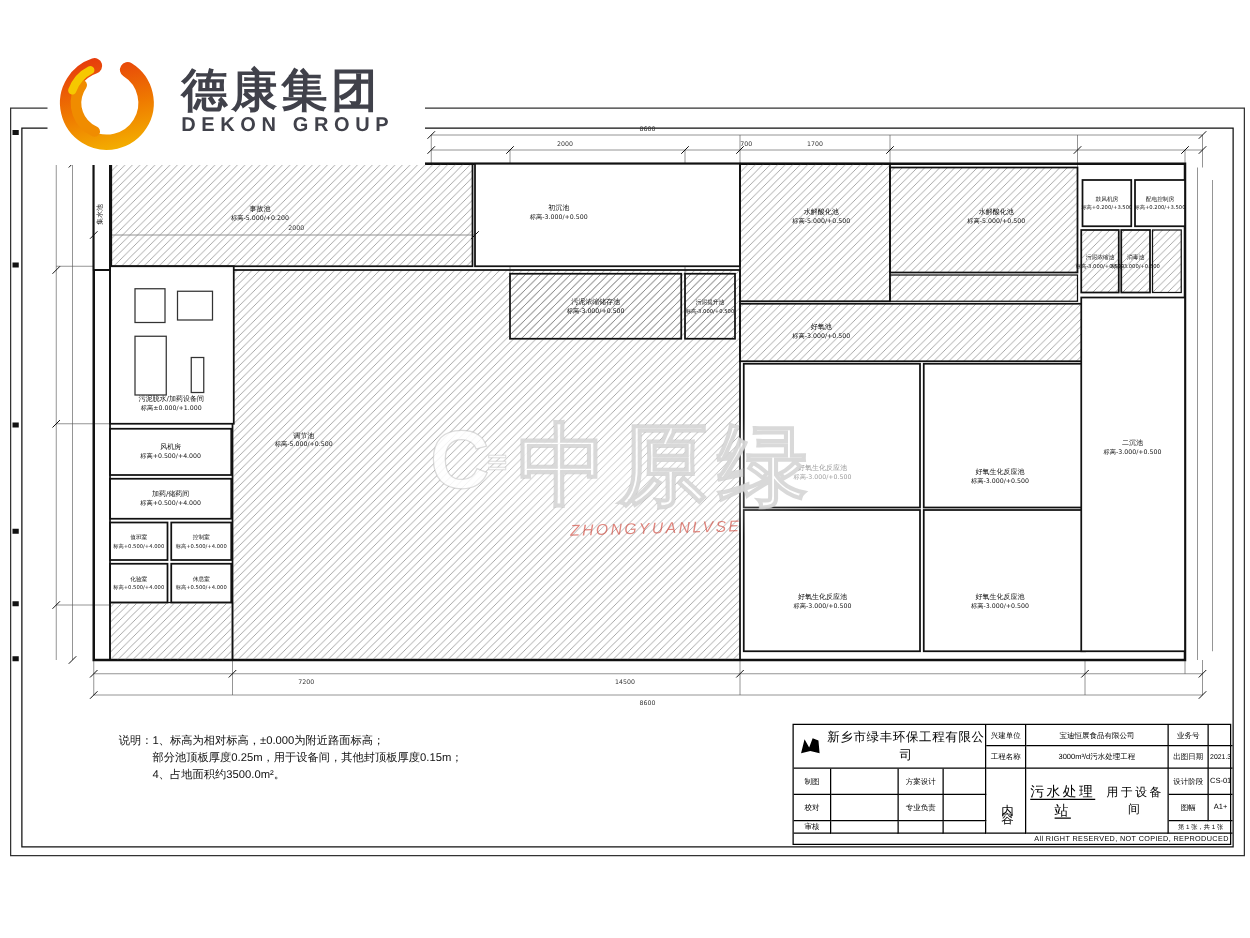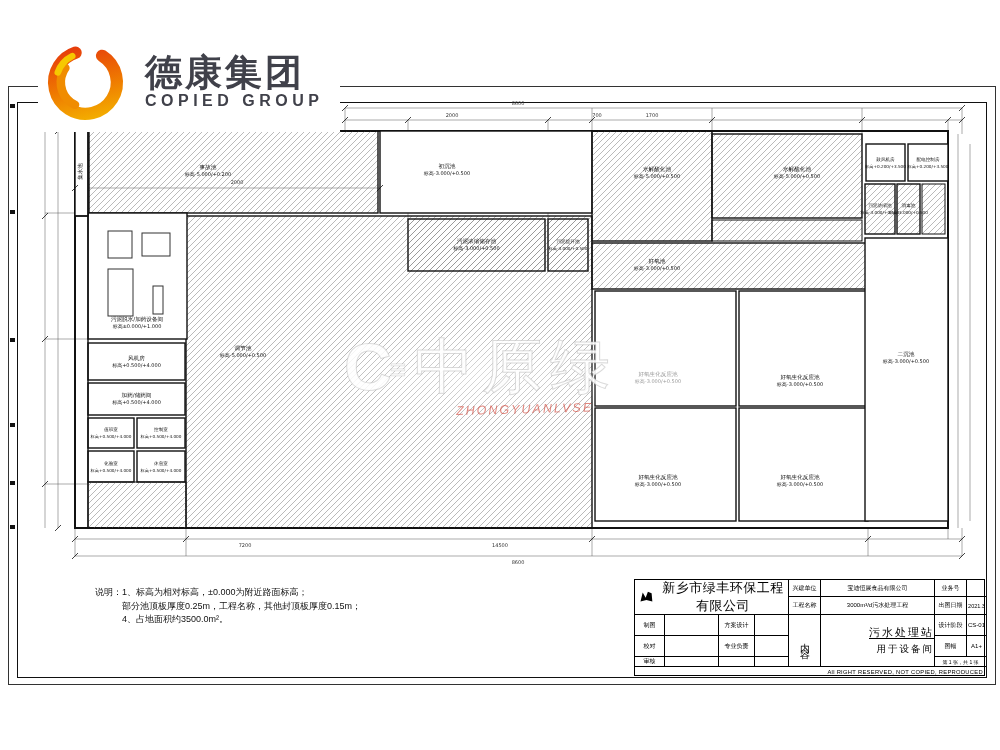--- a/index.html
+++ b/index.html
@@ -16,39 +16,39 @@
   .logo-text{display:flex;flex-direction:column;margin-top:4px;}
   .logo-cn{font-size:37px;font-weight:bold;color:#40414a;letter-spacing:3px;line-height:1.05;}
   .logo-en{font-size:16px;font-weight:bold;color:#40414a;letter-spacing:4.5px;}
 
   
   .watermark{position:absolute;left:330px;top:312px;z-index:4;pointer-events:none;padding:6px 14px;
              background:radial-gradient(ellipse at center,rgba(255,255,255,.45),rgba(255,255,255,0) 75%);}
   .wm-row{display:flex;align-items:flex-start;}
   .wm-mark{font-size:66px;font-weight:bold;color:rgba(255,255,255,.85);-webkit-text-stroke:1px rgba(190,190,190,.55);line-height:1;}
   .wm-bars{font-size:28px;color:rgba(255,255,255,.85);margin:20px 8px 0 -2px;-webkit-text-stroke:.8px rgba(190,190,190,.5);}
-  .wm-text{font-size:60px;font-weight:normal;color:rgba(255,255,255,.88);letter-spacing:8px;
+  .wm-text{font-size:72px;font-weight:bold;color:rgba(255,255,255,.88);letter-spacing:8px;
            -webkit-text-stroke:1px rgba(185,185,185,.55);line-height:1.1;}
   .wm-sub{margin:2px 0 0 112px;font-size:12.5px;font-style:italic;letter-spacing:2px;
           color:rgba(206,62,48,.62);transform:rotate(-1.5deg);}
 
   
   .notes{position:absolute;left:95px;top:570px;font-size:9px;color:#111;line-height:13.5px;z-index:3;}
   .notes .ind{margin-left:27px;}
 
   
   .tb{position:absolute;left:634px;top:563px;width:351px;height:97px;border:1.6px solid #000;
       box-sizing:border-box;background:#fff;z-index:3;}
   .tc{position:absolute;box-sizing:border-box;border-right:.8px solid #000;border-bottom:.8px solid #000;
       display:flex;align-items:center;justify-content:center;font-size:6px;color:#000;text-align:center;overflow:hidden;}
   .no-r{border-right:none!important;}
   .no-b{border-bottom:none!important;}
-  .tb-company{justify-content:space-between;padding-left:4px;gap:4px;font-size:13px;letter-spacing:.5px;}
+  .tb-company{justify-content:space-between;padding-left:4px;gap:4px;font-size:10px;letter-spacing:.5px;}
   .v-label{writing-mode:vertical-rl;letter-spacing:6px;font-size:10px;}
-  .tb-content{flex-direction:column;gap:3px;align-items:flex-end;}
+  .tb-content{flex-direction:row;gap:3px;}
   .tb-content .c1{font-size:11px;letter-spacing:2px;text-decoration:underline;text-underline-offset:2px;}
   .tb-content .c2{font-size:9.5px;letter-spacing:2px;}
   .rights{justify-content:flex-end;padding-right:3px;font-size:5.8px;letter-spacing:.3px;}
 </style>
 </head>
 <body>
 
 <div id="page">
 
   <div class="frame-outer"></div>
@@ -218,36 +218,36 @@
           <stop offset="45%" stop-color="#ef7a00"></stop>
           <stop offset="100%" stop-color="#e5320e"></stop>
         </linearGradient>
       </defs>
       <circle cx="50" cy="52" r="33" fill="none" stroke="url(#lg1)" stroke-width="13" pathLength="100" stroke-dasharray="86 14" stroke-linecap="round" transform="rotate(-58 50 52)"></circle>
       <circle cx="50" cy="52" r="26" fill="none" stroke="#f08c00" stroke-width="9" pathLength="100" stroke-dasharray="28 72" stroke-linecap="round" transform="rotate(115 50 52)"></circle>
       <circle cx="50" cy="52" r="31" fill="none" stroke="#f6c800" stroke-width="7" pathLength="100" stroke-dasharray="12 88" stroke-linecap="round" transform="rotate(200 50 52)"></circle>
     </svg>
     <div class="logo-text">
       <div class="logo-cn">德康集团</div>
-      <div class="logo-en">COPIED GROUP</div>
+      <div class="logo-en">DEKON GROUP</div>
     </div>
   </div>
 
   <div class="watermark">
     <div class="wm-row">
       <span class="wm-mark">C</span>
       <span class="wm-bars">≡</span>
       <span class="wm-text">中原绿</span>
     </div>
     <div class="wm-sub">ZHONGYUANLVSE</div>
   </div>
 
   <div class="notes">
     <div class="note-line">说明：1、标高为相对标高，±0.000为附近路面标高；</div>
-    <div class="note-line ind">部分池顶板厚度0.25m，工程名称，其他封顶板厚度0.15m；</div>
+    <div class="note-line ind">部分池顶板厚度0.25m，用于设备间，其他封顶板厚度0.15m；</div>
     <div class="note-line ind">4、占地面积约3500.0m²。</div>
   </div>
 
   <div class="tb">
     <div class="tc tb-company" style="left:0;top:0;width:154px;height:35px;">
       <svg width="20" height="18" viewBox="0 0 20 18">
         <path d="M2 15 L5 3 L9 10 L12 2 L17 4 L18 15 L10 13 Z" fill="#000"></path>
       </svg>
       <span>新乡市绿丰环保工程有限公司</span>
     </div>

